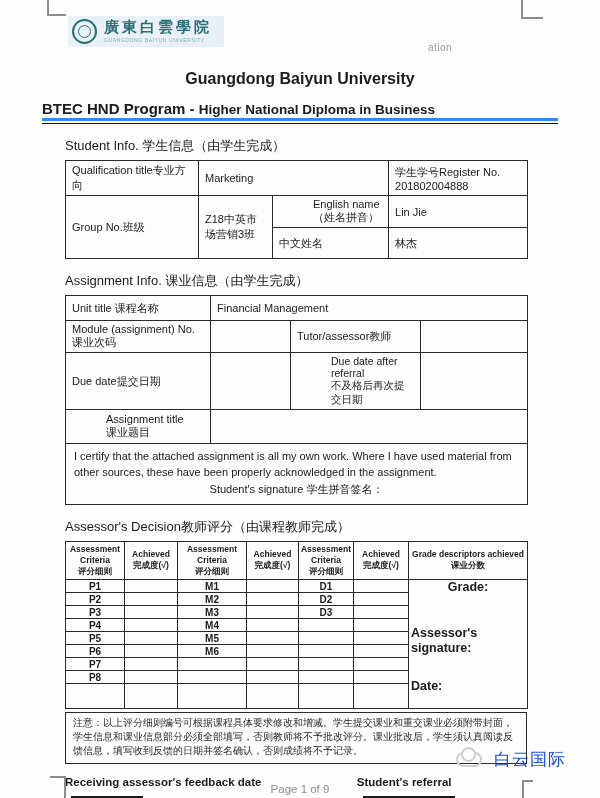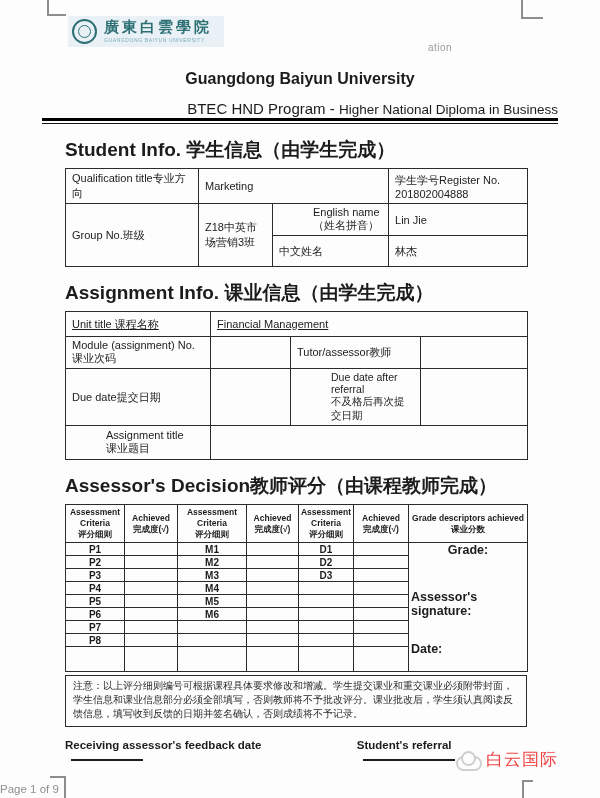--- a/index.html
+++ b/index.html
@@ -18,37 +18,37 @@
   .seal { width:25px; height:25px; border:2px solid #2c6f74; border-radius:50%; display:flex; align-items:center; justify-content:center; }
   .seal-inner { width:13px; height:13px; border:1.5px solid #2c6f74; border-radius:50%; }
   .logo-cn { font-family:"Liberation Serif", serif; font-weight:bold; font-size:15px; color:#2c6f74; letter-spacing:3px; line-height:1.05; }
   .logo-en { font-size:5px; color:#79abb3; letter-spacing:0.6px; margin-top:1px; }
 
   .wm-top { position:absolute; left:428px; top:42px; font-size:10px; color:#9a9a9a; letter-spacing:0.5px; }
 
   
   .titles { padding-top:70px; }
   .t1 { text-align:center; font-size:16px; font-weight:bold; }
-  .title2 { margin:12px 42px 0; text-align:right; font-weight:normal; font-size:15px; border-bottom:3px solid #000000; padding-bottom:1px; }
+  .title2 { margin:12px 42px 0; text-align:left; font-weight:bold; font-size:15px; border-bottom:3px solid #3b82f6; padding-bottom:1px; }
   .t2sub { font-size:13.5px; }
   .title2-rule { margin:2px 42px 0; border-top:1.5px solid #161616; height:0; }
   .t3 { text-align:center; font-size:13.5px; font-weight:bold; margin-top:9px; }
 
   .content { margin:0 65px; width:463px; }
-  .sec-h { font-size:19px; font-weight:bold; margin:13px 0 5px; }
+  .sec-h { font-size:13px; font-weight:normal; margin:13px 0 5px; }
 
   table { border-collapse:collapse; width:462px; table-layout:fixed; }
   td, th { border:1.5px solid #2b2b2b; font-size:11px; padding:2px 6px; vertical-align:middle; text-align:left; word-wrap:break-word; }
   .pre { white-space:pre-line;padding-left:40px; }
 
   .stu-r1 td { height:34px; }
   .stu-r2 td { height:30px; }
   .stu-r3 td { height:31px; }
 
-  .asg-r1 td { height:25px;text-decoration:underline; }
+  .asg-r1 td { height:25px; }
   .asg-r2 td { height:31px; }
   .asg-r3 td { height:30px; }
   .asg-r4 td { height:34px; }
   .certify-cell { padding:5px 8px 7px; }
   .certify-text { font-size:11px; line-height:1.45; }
   .certify-sig { text-align:center; font-size:11px; margin-top:1px; }
 
   .assess th { font-size:8.5px; font-weight:bold; text-align:center; padding:2px 1px; line-height:1.3; white-space:pre-line; vertical-align:middle; }
   .assess td { padding:0 2px; height:13px; }
   .crit { font-weight:bold; text-align:center; font-size:10px; }
@@ -58,25 +58,25 @@
   .g2 { margin-bottom:24px; }
 
   .notes { margin-top:3px; width:462px; border:1.5px solid #2b2b2b; padding:3px 7px 5px; font-size:10px; line-height:1.4; color:#2a2a2a; }
 
   .footer-line { margin-top:12px; display:flex; font-weight:bold; font-size:11.5px; }
   .f-right { margin-left:48px; }
   .uline { display:inline-block; border-bottom:2px solid #1c1c1c; height:10px; margin-left:6px; }
   .ul-a { width:72px; }
   .ul-b { width:92px; }
 
-  .wm-bottom { position:absolute; left:456px; top:748px; display:flex; align-items:flex-end; gap:4px; color:#ef4444; font-size:17px; letter-spacing:1px; }
+  .wm-bottom { position:absolute; left:456px; top:748px; display:flex; align-items:center; gap:12px; color:#1d4ed8; font-size:17px; letter-spacing:1px; }
   .cloud { position:relative; width:26px; height:15px; border:2px solid #cfcfcf; border-radius:9px; }
   .cloud::before { content:""; position:absolute; left:3px; top:-7px; width:11px; height:11px; border:2px solid #cfcfcf; border-radius:50%; background:#fdfdfd; }
 
-  .page-num { position:absolute; left:0; right:0; top:783px; text-align:left; color:#8f8f8f; font-size:11.5px; }
+  .page-num { position:absolute; left:0; right:0; top:783px; text-align:center; color:#8f8f8f; font-size:11.5px; }
 </style>
 </head>
 <body>
 
 <div class="page">
 
   <div class="mark mark-tl"></div>
   <div class="mark mark-tr"></div>
   <div class="mark mark-bl"></div>
   <div class="mark mark-br"></div>
@@ -155,20 +155,26 @@
         <td>Due date提交日期</td>
         <td></td>
         <td class="pre" style="font-size:10.5px">Due date after referral
 不及格后再次提交日期</td>
         <td></td>
       </tr>
       <tr class="asg-r4">
         <td class="pre">Assignment title
 课业题目</td>
         <td colspan="3"></td>
+      </tr>
+      <tr>
+        <td colspan="4" class="certify-cell">
+          <div class="certify-text">I certify that the attached assignment is all my own work. Where I have used material from other sources, these have been properly acknowledged in the assignment.</div>
+          <div class="certify-sig">Student's signature 学生拼音签名：</div>
+        </td>
       </tr>
     </tbody>
       </table>
 
     <div class="sec-h">Assessor's Decision教师评分（由课程教师完成）</div>
     <table class="assess">
       <colgroup>
           <col style="width:59px">
           <col style="width:53px">
           <col style="width:69px">

